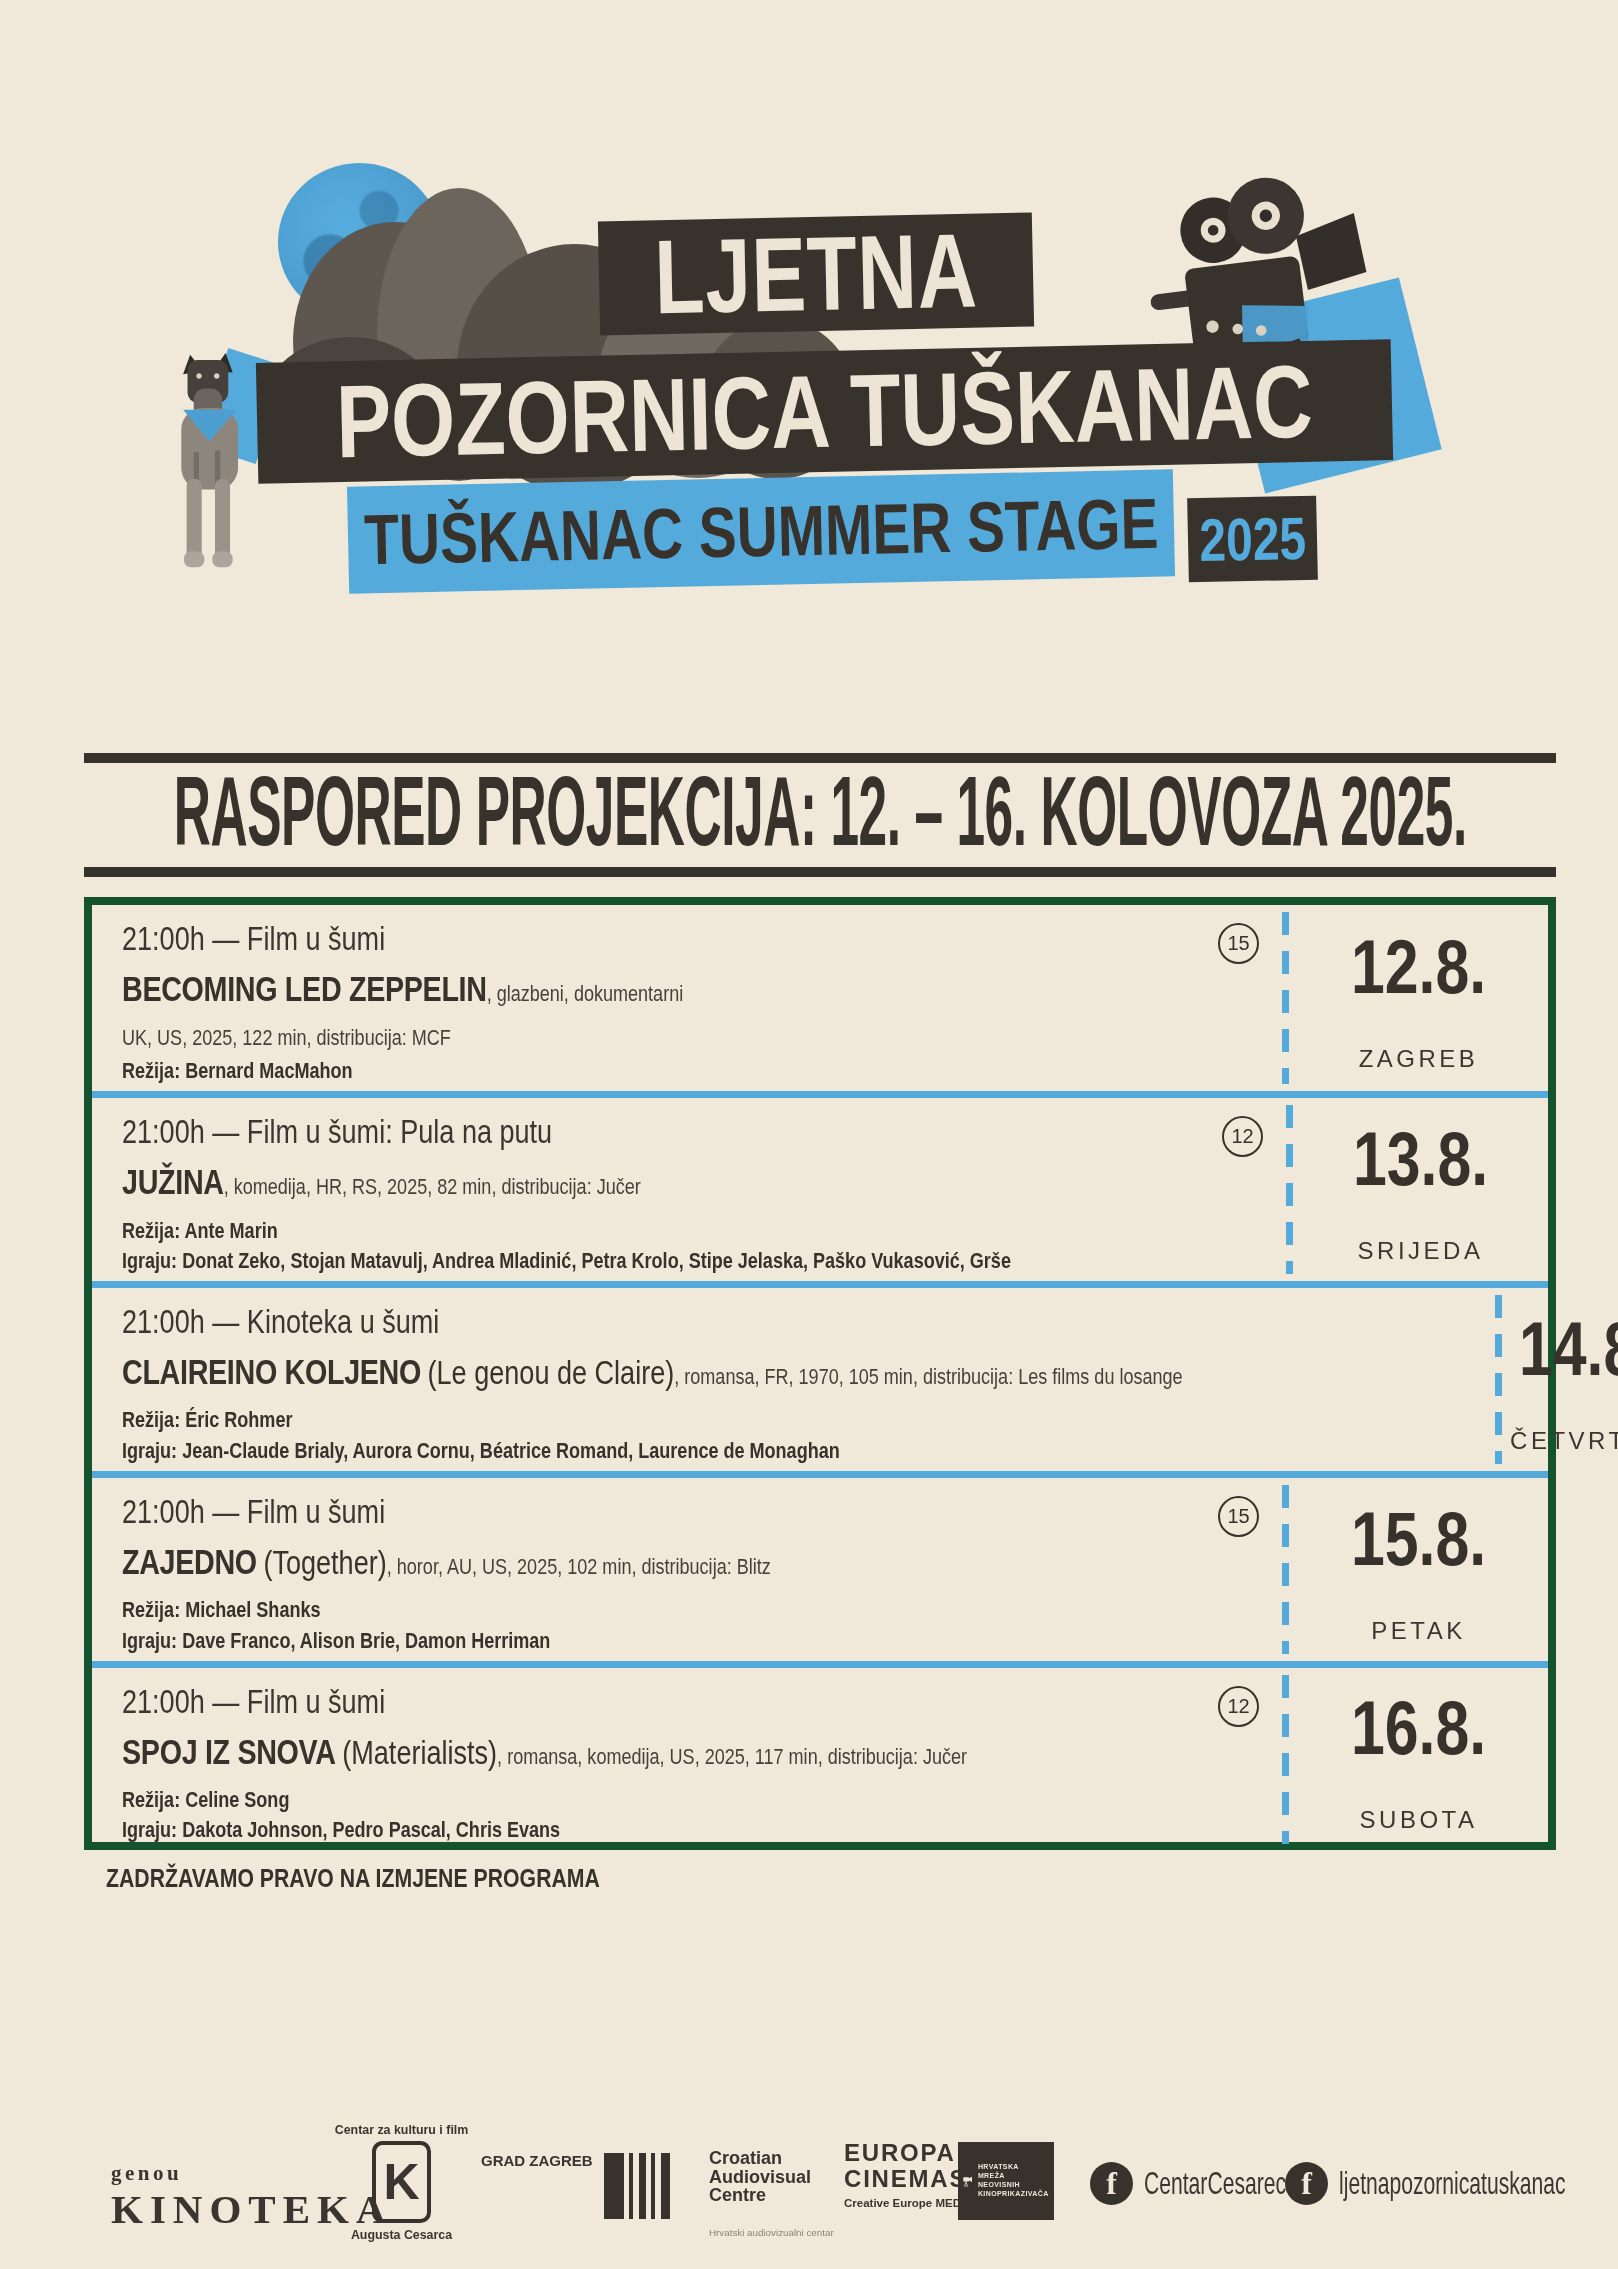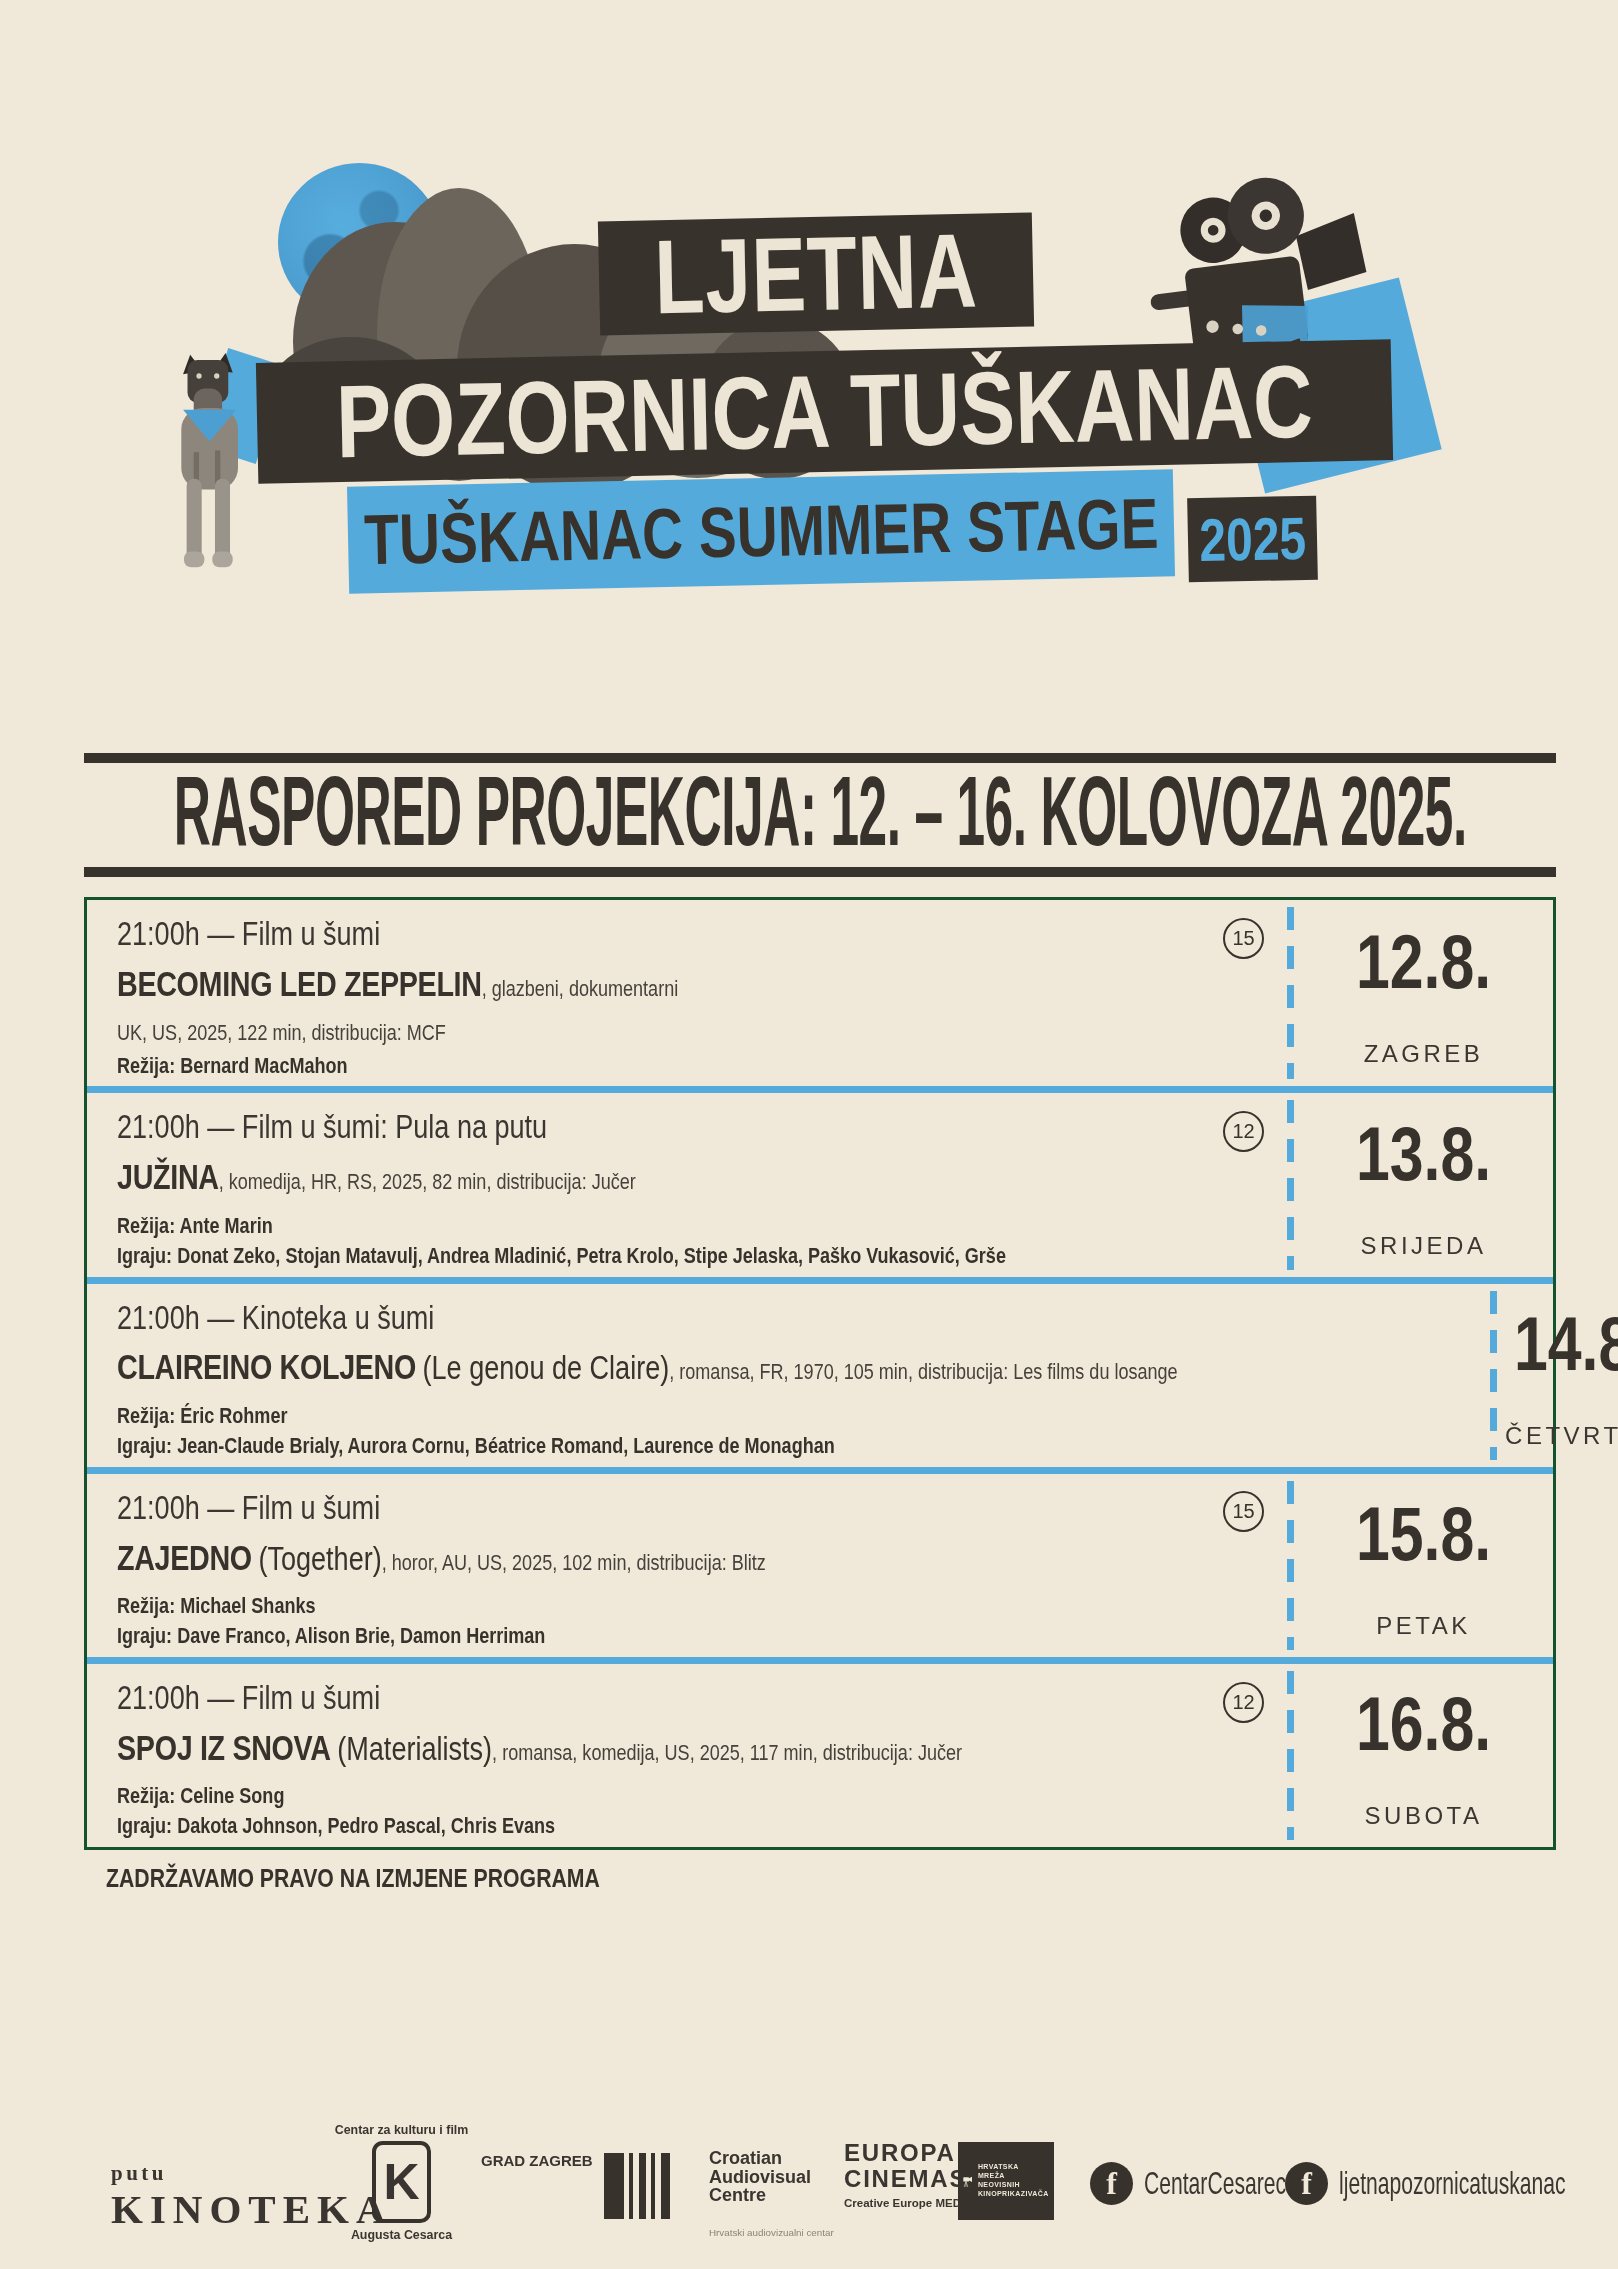--- a/index.html
+++ b/index.html
@@ -41,21 +41,21 @@
   .camera{position:absolute;left:1151px;top:177px;z-index:1;transform:rotate(-7deg);}
   
   .rule{position:absolute;left:84px;width:1472px;height:9.8px;background:#37322c;}
   .rule-top{top:753px;} .rule-bot{top:867px;}
   .sched-heading{position:absolute;left:84px;top:755px;width:1472px;height:112px;
     display:flex;align-items:center;justify-content:center;}
   .sched-heading span{display:inline-block;white-space:nowrap;font-weight:bold;
     font-size:99px;letter-spacing:-0.9px;transform:scaleX(.52);}
   
   .tbl{position:absolute;left:84px;top:897px;width:1472px;height:953px;
-    border:3px solid #14532d;box-sizing:border-box;display:flex;flex-direction:column;}
+    border:8px solid #14532d;box-sizing:border-box;display:flex;flex-direction:column;}
   .row{flex:1;display:flex;border-bottom:7px solid #55aadc;}
   .row:last-child{border-bottom:none;}
   .cell-film{flex:1;position:relative;padding:14px 80px 7px 30px;box-sizing:border-box;}
   .cnd{transform:scaleX(.82);transform-origin:0 50%;white-space:nowrap;}
   .time-line{font-size:33px;font-weight:400;color:#3b3631;line-height:39px;}
   .title-line{margin-top:8.9px;line-height:43px;}
   .f-title{font-size:35px;font-weight:bold;letter-spacing:-0.4px;}
   .f-paren{font-size:33px;font-weight:400;}
   .f-paren:not(:empty){margin-left:8px;}
   .f-meta{font-size:22px;font-weight:400;color:#46413b;}
@@ -251,21 +251,21 @@
       <div class="d-num">16.8.</div>
       <div class="d-day">SUBOTA</div>
     </div>
   </div>
 
 </div>
 
 <div class="disclaimer">ZADRŽAVAMO PRAVO NA IZMJENE PROGRAMA</div>
 
 <div class="ft kinoteka">
-  <div class="small">putu</div>
+  <div class="small">genou</div>
   <div class="big">KINOTEKA</div>
 </div>
 
 <div class="ft centar">
   <div class="lab">Centar za kulturu i film</div>
   <div class="klogo">
       <span>K</span>
     </div>
   <div class="lab">Augusta Cesarca</div>
 </div>

